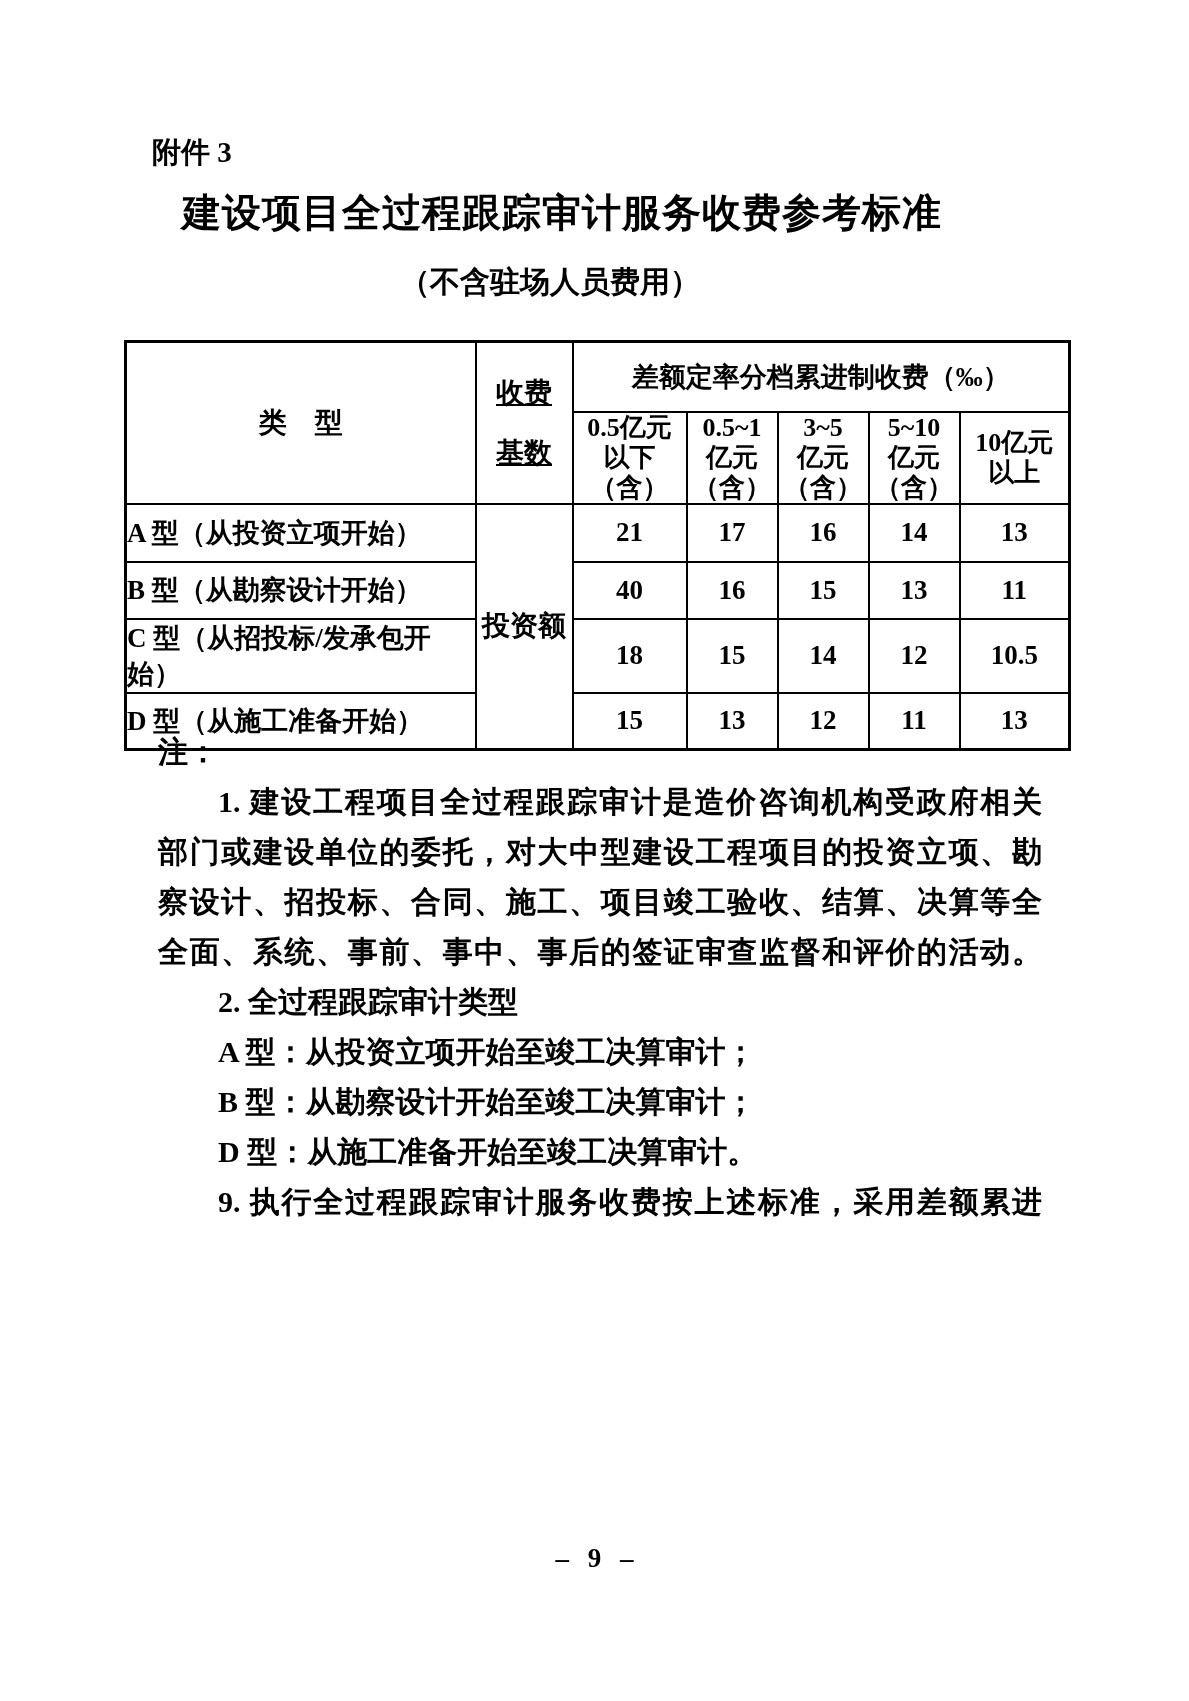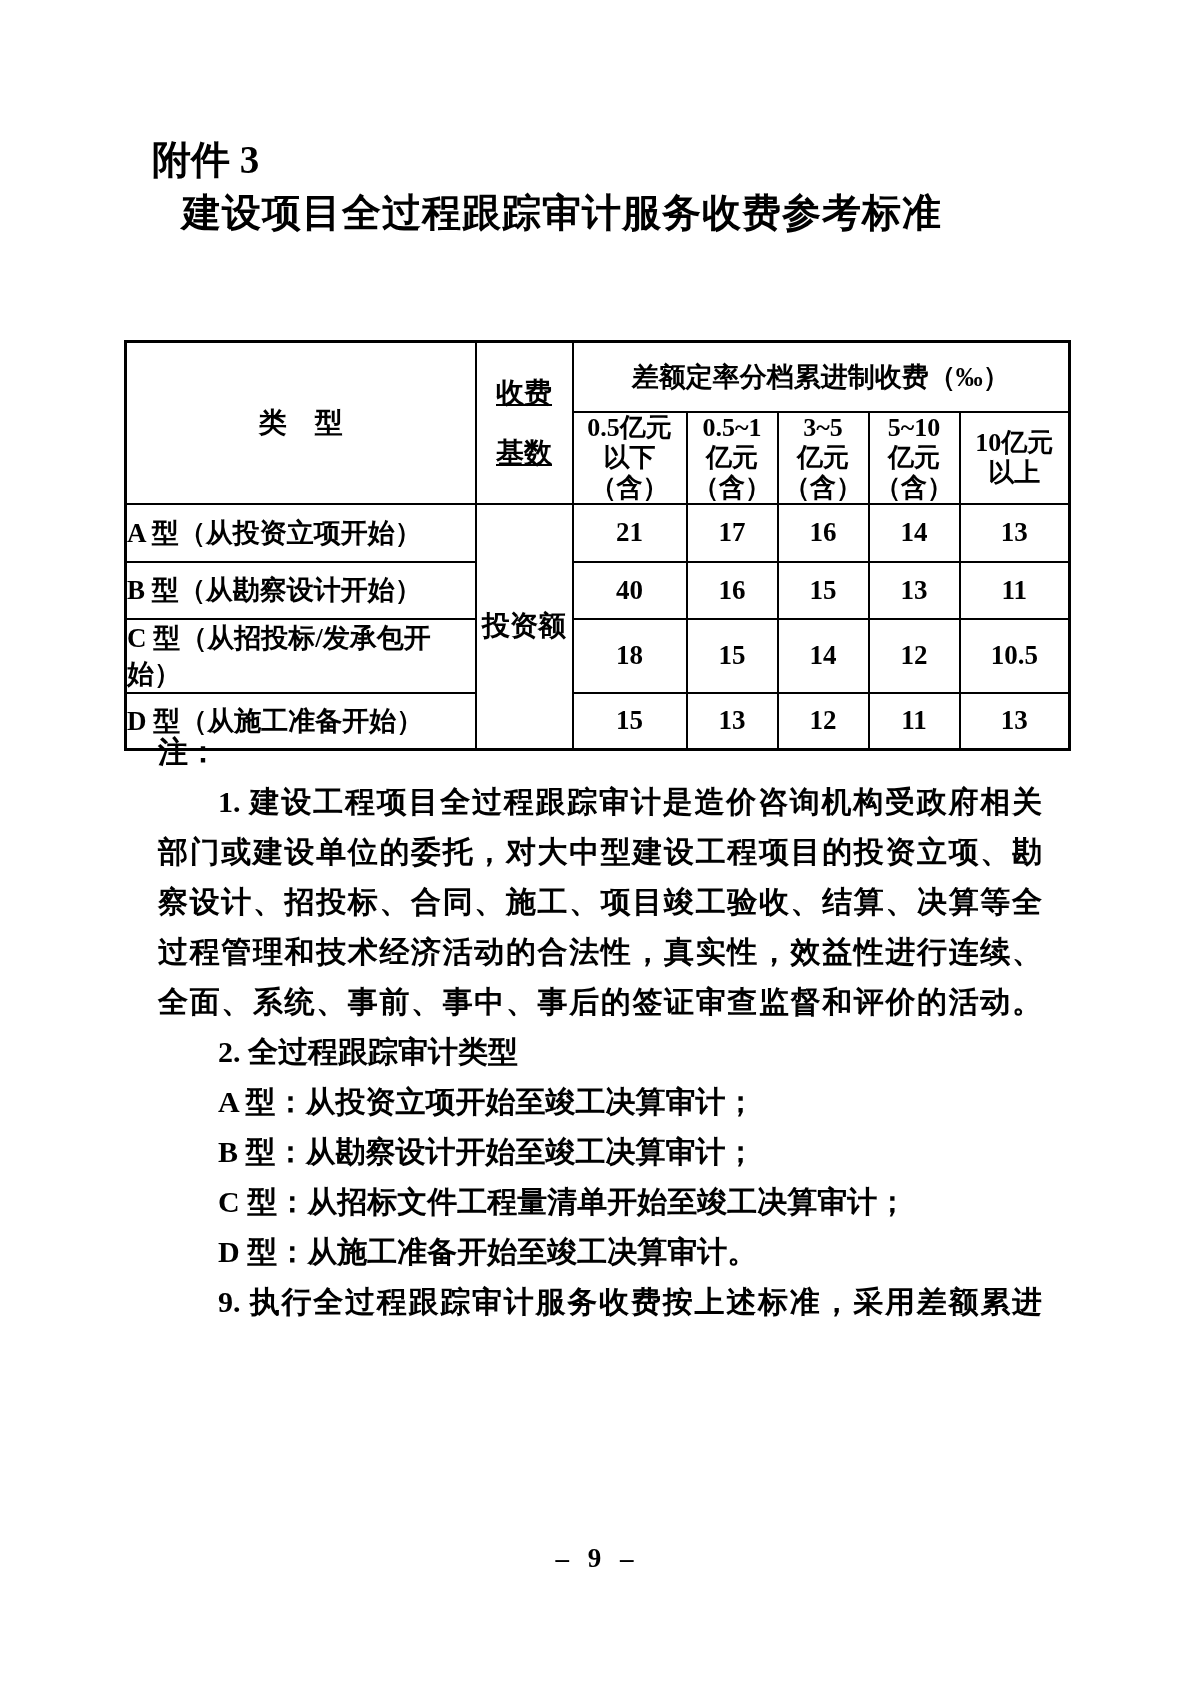--- a/index.html
+++ b/index.html
@@ -10,21 +10,21 @@
     background: #ffffff;
     color: #000000;
     font-family: "Liberation Serif", "DejaVu Serif", serif;
     overflow: hidden;
   }
 
   .attachment {
     position: absolute;
     left: 152px;
     top: 133px;
-    font-size: 39px;
+    font-size: 29px;
     font-weight: 600;
   }
 
   .title-wrap {
     position: absolute;
     left: 12px;
     top: 186px;
     width: 1100px;
     text-align: center;
   }
@@ -100,20 +100,23 @@
 <body>
 
 <div class="page">
 
   <div class="attachment">附件 3</div>
 
   <div class="title-wrap">
     <span class="doc-title">建设项目全过程跟踪审计服务收费参考标准</span>
   </div>
 
+  <div class="subtitle-wrap">
+    <span>（不含驻场人员费用）</span>
+  </div>
 
   <table class="fee">
     <colgroup>
       <col style="width:350px">
       <col style="width:97px">
       <col style="width:114px">
       <col style="width:91px">
       <col style="width:91px">
       <col style="width:91px">
       <col style="width:110px">
@@ -175,25 +178,23 @@
         <td class="val-cell">13</td>
       </tr>
     </tbody>
   </table>
 
   <div class="notes">
     <div class="note-line">注：</div>
     <div class="note-line indent fill">1. 建设工程项目全过程跟踪审计是造价咨询机构受政府相关</div>
     <div class="note-line fill">部门或建设单位的委托，对大中型建设工程项目的投资立项、勘</div>
     <div class="note-line fill">察设计、招投标、合同、施工、项目竣工验收、结算、决算等全</div>
-    <div class="note-line fill">过程管理和技术经济活动的合法性，真实性，效益性进行连续、</div>
     <div class="note-line fill">全面、系统、事前、事中、事后的签证审查监督和评价的活动。</div>
     <div class="note-line indent">2. 全过程跟踪审计类型</div>
     <div class="note-line indent">A 型：从投资立项开始至竣工决算审计；</div>
     <div class="note-line indent">B 型：从勘察设计开始至竣工决算审计；</div>
-    <div class="note-line indent">C 型：从招标文件工程量清单开始至竣工决算审计；</div>
     <div class="note-line indent">D 型：从施工准备开始至竣工决算审计。</div>
     <div class="note-line indent fill">9. 执行全过程跟踪审计服务收费按上述标准，采用差额累进</div>
   </div>
 
   <div class="pagenum">– 9 –</div>
 
 </div>
 
 </body></html>

